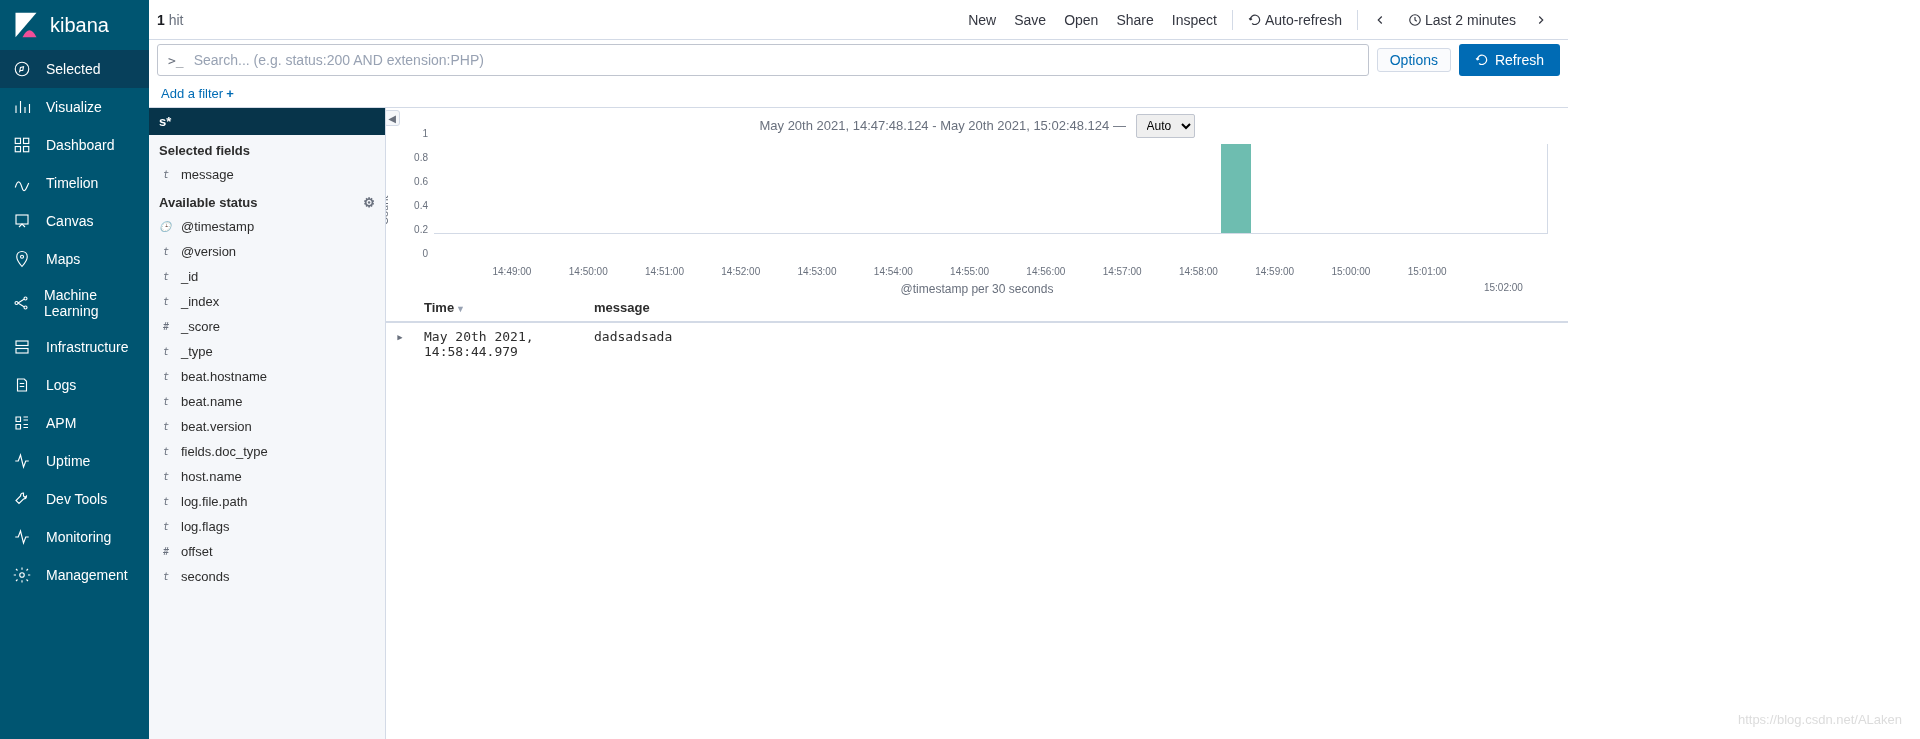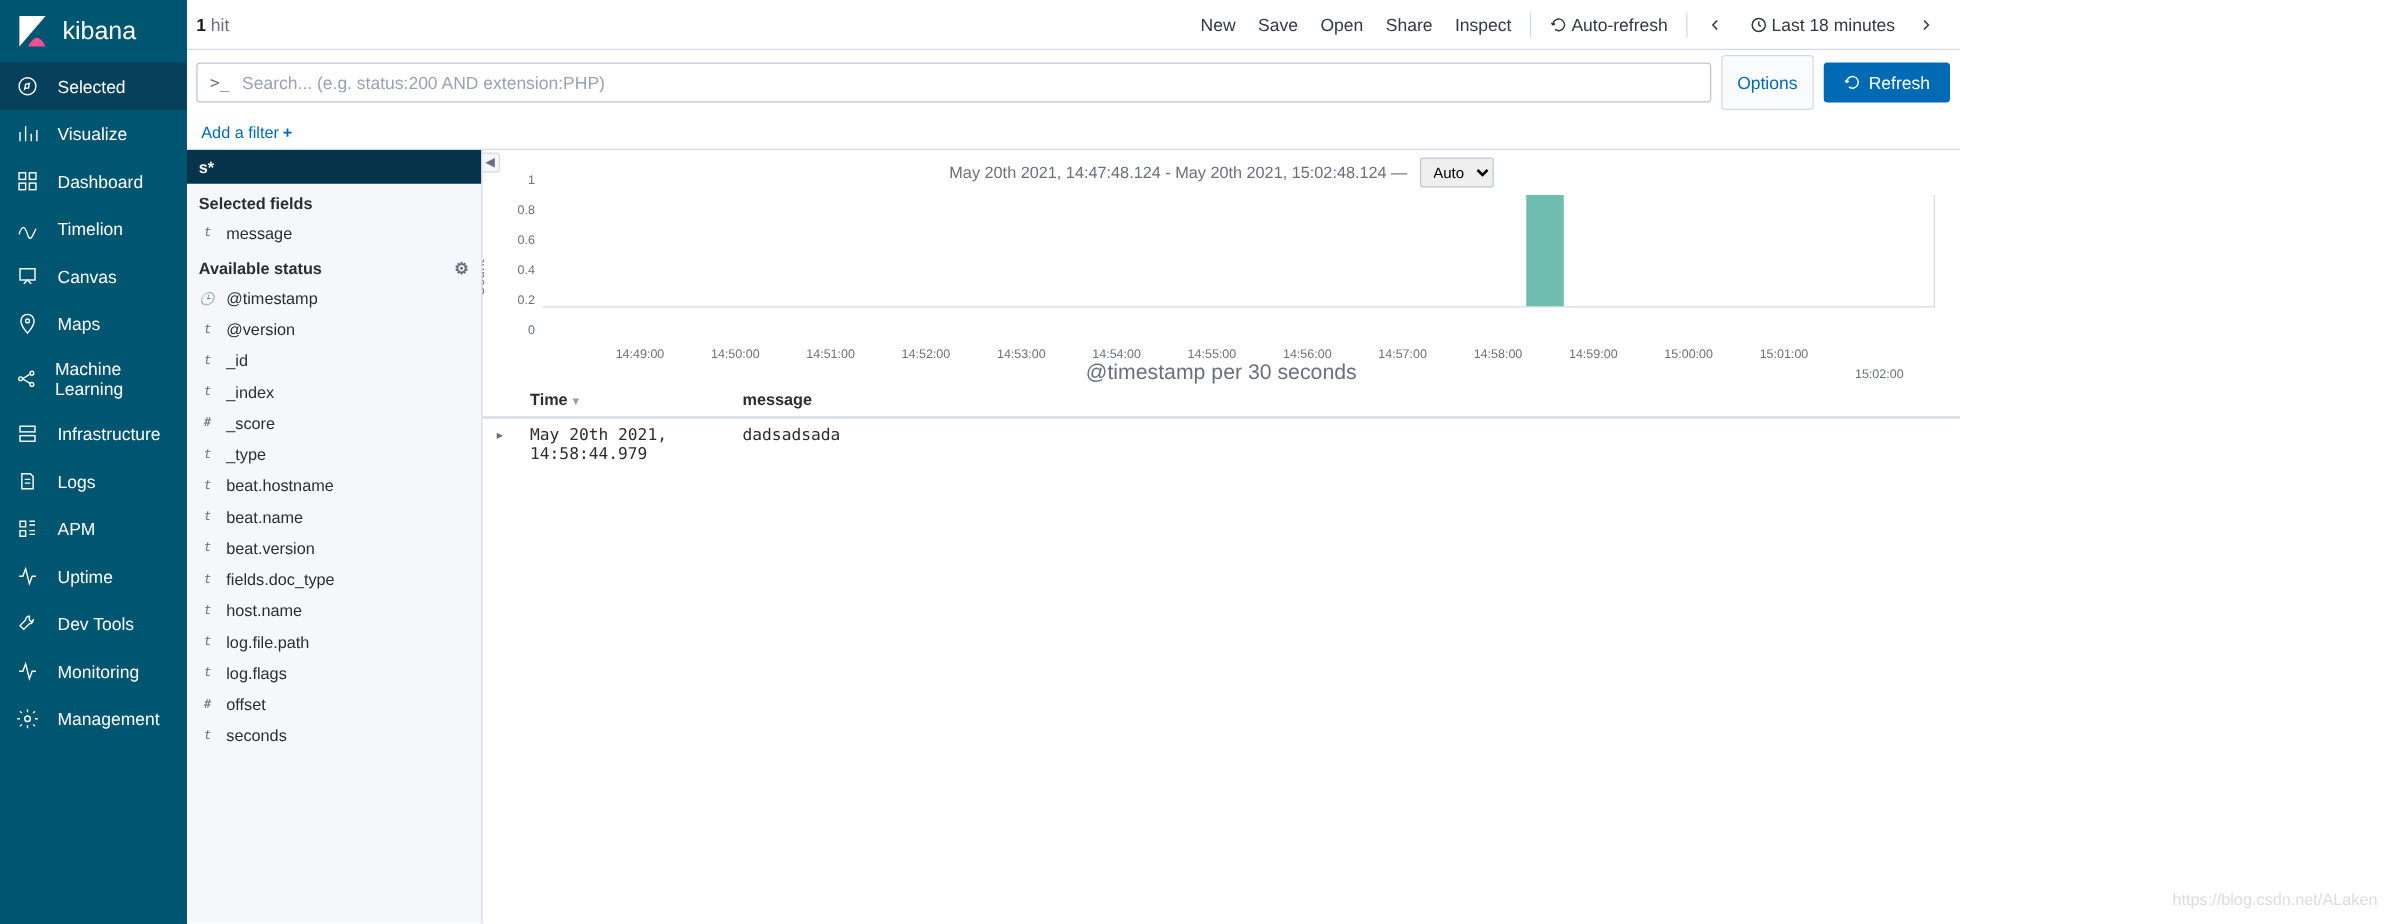--- a/index.html
+++ b/index.html
@@ -23,21 +23,21 @@
 .topbar-btn { padding: 0 9px; color: #343741; cursor: pointer; font-size: 14px; }
 .topbar-icon { width: 14px; height: 14px; display: inline-flex; vertical-align: -2px; margin-right: 3px; }
 .topbar-icon svg { stroke: #343741; fill: none; stroke-width: 2; }
 .topbar-sep { width: 1px; height: 20px; background: #d3dae6; margin: 0 6px; }
 
 .searchbar-row { display: flex; align-items: center; padding: 4px 8px; gap: 8px; }
 .searchbar { flex: 1; display: flex; align-items: center; height: 32px; border: 1px solid #c0c5cf; border-radius: 3px; background: #fff; }
 .searchbar-prompt { padding: 0 10px; color: #69707d; font-family: monospace; font-size: 13px; }
 .searchbar input { flex: 1; border: none; outline: none; font-size: 14px; color: #69707d; }
 .searchbar input::placeholder { color: #98a2b3; }
-.options-btn { color: #006bb4; padding: 0 12px; cursor: pointer; border: 1px solid #d3dae6; border-radius: 3px; height: 44px; display: flex; align-items: center; background: #fafbfd; }
+.options-btn { color: #006bb4; padding: 0 12px; cursor: pointer; border: 1px solid #d3dae6; border-radius: 3px; height: 24px; display: flex; align-items: center; background: #fafbfd; }
 .refresh-btn { background: #006bb4; color: #fff; border: none; border-radius: 3px; height: 32px; padding: 0 16px; font-size: 14px; cursor: pointer; display: flex; align-items: center; gap: 6px; }
 .refresh-btn svg { stroke: #fff; fill: none; stroke-width: 2; width: 14px; height: 14px; }
 
 .filterbar { padding: 6px 12px; font-size: 13px; border-bottom: 1px solid #d3dae6; }
 .add-filter { color: #006bb4; cursor: pointer; }
 .add-filter-plus { font-weight: bold; margin-left: 3px; }
 
 .content { flex: 1; display: flex; overflow: hidden; }
 
 .fields-panel { width: 237px; background: #f5f7fa; border-right: 1px solid #d3dae6; overflow-y: auto; }
@@ -54,21 +54,21 @@
 .interval-select { margin-left: 6px; height: 24px; border: 1px solid #c0c5cf; border-radius: 2px; padding: 0 6px; font-size: 12px; }
 
 .chart-area { height: 150px; position: relative; padding-left: 48px; padding-right: 20px; padding-bottom: 30px; }
 .y-axis-label { position: absolute; left: 4px; top: 50%; transform: rotate(-90deg) translate(0, -50%); transform-origin: left center; font-size: 11px; color: #69707d; }
 .y-ticks { position: absolute; left: 26px; top: 0; height: calc(100% - 30px); width: 20px; }
 .y-tick { position: absolute; right: 4px; font-size: 10px; color: #69707d; transform: translateY(-50%); }
 .chart-canvas { position: relative; width: 100%; height: calc(100% - 30px); border-bottom: 1px solid #d3dae6; border-right: 1px solid #d3dae6; }
 .chart-bar { position: absolute; bottom: 0; background: #6ebdb0; width: 30px; }
 .x-ticks { position: absolute; left: 48px; right: 20px; bottom: 14px; height: 14px; }
 .x-tick { position: absolute; font-size: 10px; color: #69707d; transform: translateX(-50%); }
-.x-axis-label { position: absolute; bottom: -2px; left: 50%; transform: translateX(-50%); font-size: 17px; color: #69707d; }
+.x-axis-label { position: absolute; bottom: -2px; left: 50%; transform: translateX(-50%); font-size: 12px; color: #69707d; }
 
 .results-table { width: 100%; border-collapse: collapse; }
 .results-table th { text-align: left; padding: 6px 10px; border-bottom: 2px solid #d3dae6; font-size: 13px; font-weight: 700; }
 .results-table th .sort-arrow { font-size: 9px; color: #98a2b3; margin-left: 2px; }
 .results-table td { padding: 6px 10px; font-size: 13px; font-family: Menlo, monospace; border-top: 1px solid #eee; vertical-align: top; }
 .expand-cell { width: 28px; text-align: center; color: #69707d; cursor: pointer; }
 .time-col { width: 170px; }
 
 .watermark { position: fixed; right: 18px; bottom: 12px; color: #dcdcdc; font-size: 13px; pointer-events: none; }
 </style>
@@ -235,21 +235,21 @@
             <path d="M15 6l-6 6 6 6"></path>
           </svg>
         </span>
     </span>
     <span class="topbar-btn">
       <span class="topbar-icon">
           <svg viewBox="0 0 24 24">
             <circle cx="12" cy="12" r="9"></circle>
             <path d="M12 7v5l3 2"></path>
           </svg>
-        </span><span>Last 18 minutes</span>
+        </span><span>Last 2 minutes</span>
     </span>
     <span class="topbar-btn">
       <span class="topbar-icon">
           <svg viewBox="0 0 24 24">
             <path d="M9 6l6 6-6 6"></path>
           </svg>
         </span>
     </span>
   </div>
 

